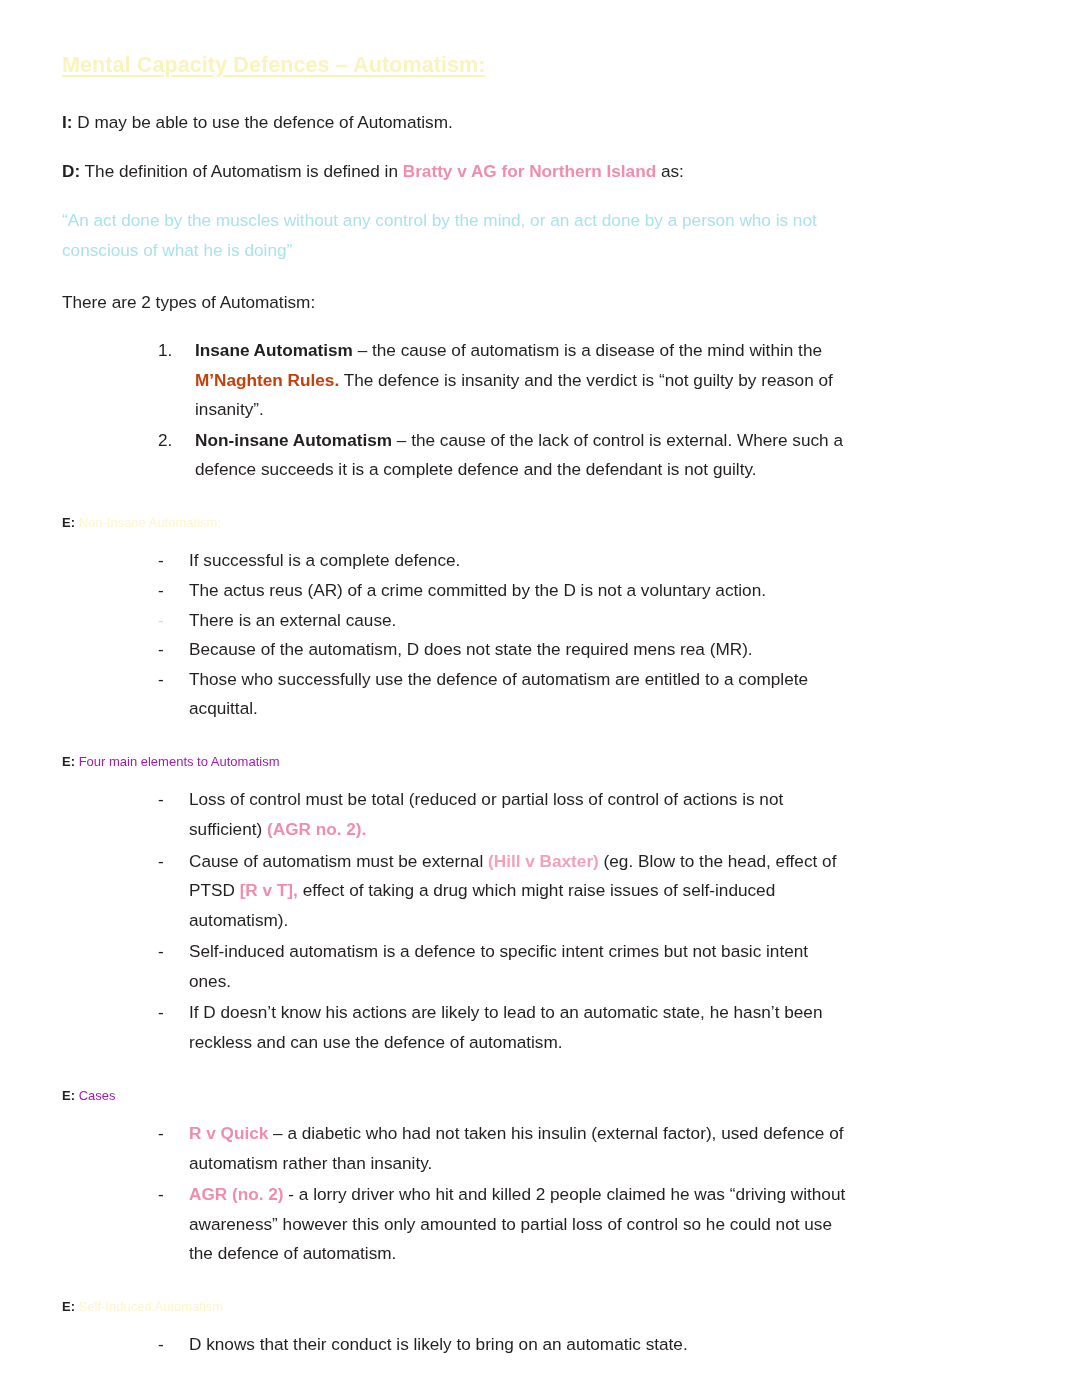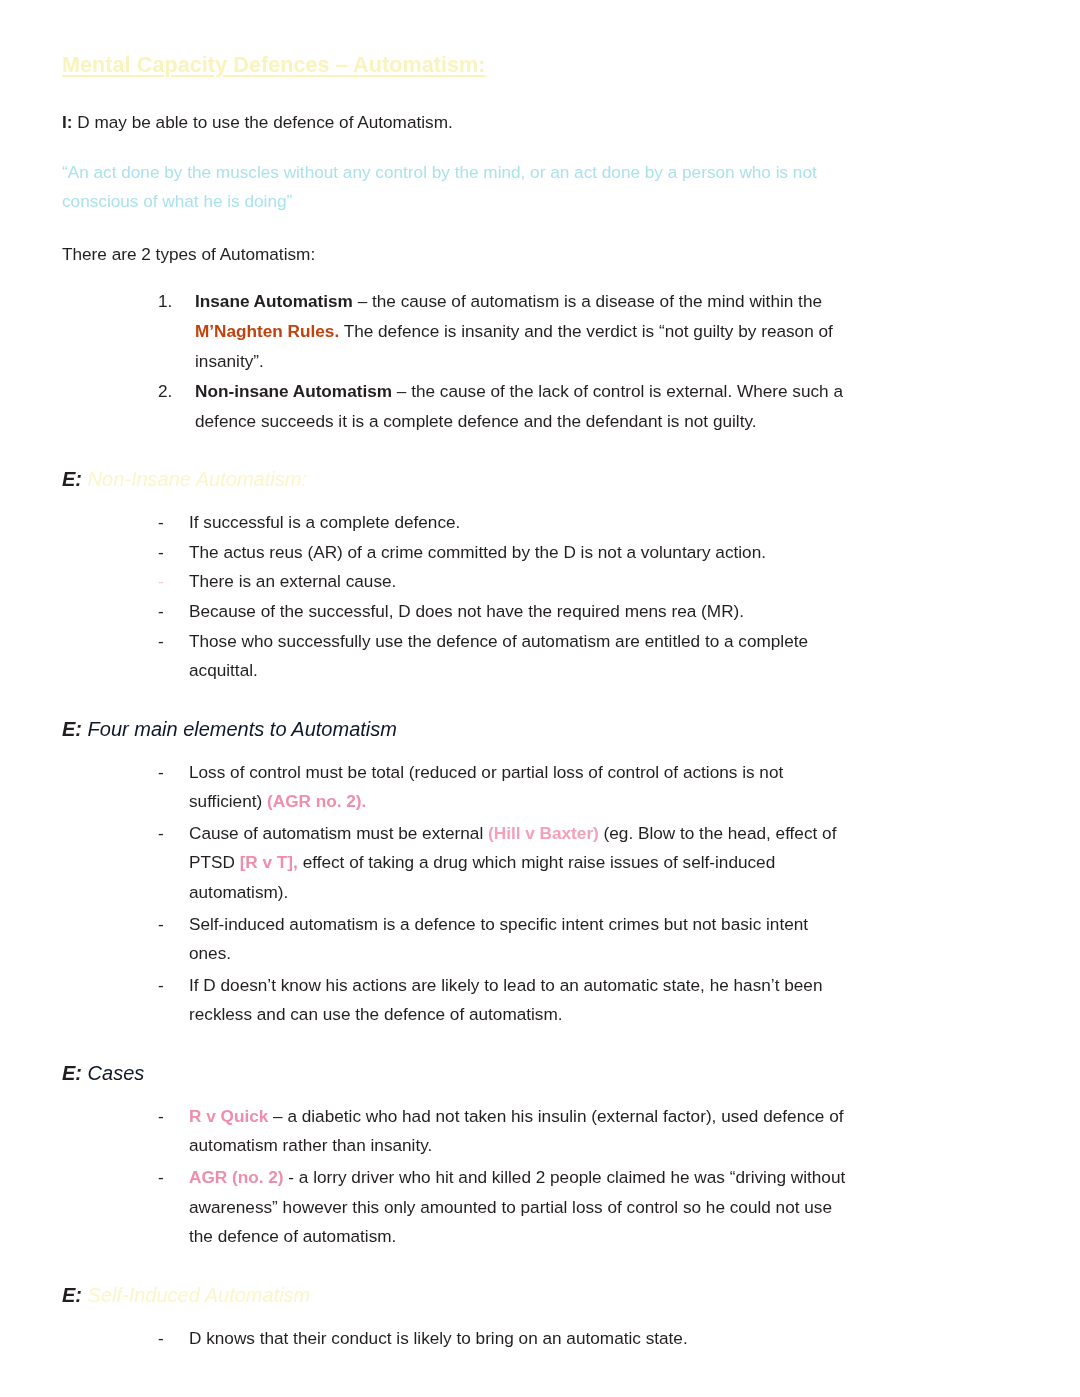--- a/index.html
+++ b/index.html
@@ -49,29 +49,28 @@
   .quote {
     font-size: 17.2px;
     line-height: 1.72;
     color: #a9e2ec;
     margin: 0 0 24px 0;
     max-width: 930px;
   }
 
   
   .sec-head {
-    font-size: 20px;
+    font-size: 13px;
     line-height: 1.5;
     margin: 28px 0 14px 0;
-    font-style: italic;
   }
   .sec-head .e { font-weight: bold; color: #231f20; }
   .sec-head .t { font-weight: normal; }
   .t.yellow  { color: #fbf6c9; }
-  .t.cyan    { color: #0f172a; }
+  .t.cyan    { color: #a21caf; }
 
   
   ol.numlist {
     margin: 0 0 0 0;
     padding: 0 0 0 0;
     list-style: none;
     counter-reset: ni;
   }
   ol.numlist > li {
     counter-increment: ni;
@@ -129,20 +128,26 @@
 
 <div class="page">
 
   <h1 class="doc-title">Mental Capacity Defences – Automatism:</h1>
 
   <p class="para">
     <span class="lbl">I:</span>
     <span>D may be able to use the defence of Automatism.</span>
   </p>
 
+  <p class="para">
+    <span class="lbl">D:</span>
+    <span>The definition of Automatism is defined in</span>
+    <span class="pink">Bratty v AG for Northern Island</span>
+    <span>as:</span>
+  </p>
 
   <p class="quote">“An act done by the muscles without any control by the mind, or an act done by a person who is not conscious of what he is doing”</p>
 
   <p class="para tight">There are 2 types of Automatism:</p>
 
   <ol class="numlist">
     <li>
       <span class="bold">Insane Automatism</span><span> – the cause of automatism is a disease of the mind within the </span><span class="lav">M’Naghten Rules.</span><span> The defence is insanity and the verdict is “not guilty by reason of insanity”.</span>
     </li>
     <li>
@@ -152,21 +157,21 @@
 
   <p class="sec-head">
     <span class="e">E:</span>
     <span class="t yellow">Non-Insane Automatism:</span>
   </p>
 
   <ul class="dashlist tight">
     <li>If successful is a complete defence.</li>
     <li>The actus reus (AR) of a crime committed by the D is not a voluntary action.</li>
     <li class="faint-dash">There is an external cause.</li>
-    <li>Because of the successful, D does not have the required mens rea (MR).</li>
+    <li>Because of the automatism, D does not state the required mens rea (MR).</li>
     <li>Those who successfully use the defence of automatism are entitled to a complete acquittal.</li>
   </ul>
 
   <p class="sec-head">
     <span class="e">E:</span>
     <span class="t cyan">Four main elements to Automatism</span>
   </p>
 
   <ul class="dashlist">
     <li>

